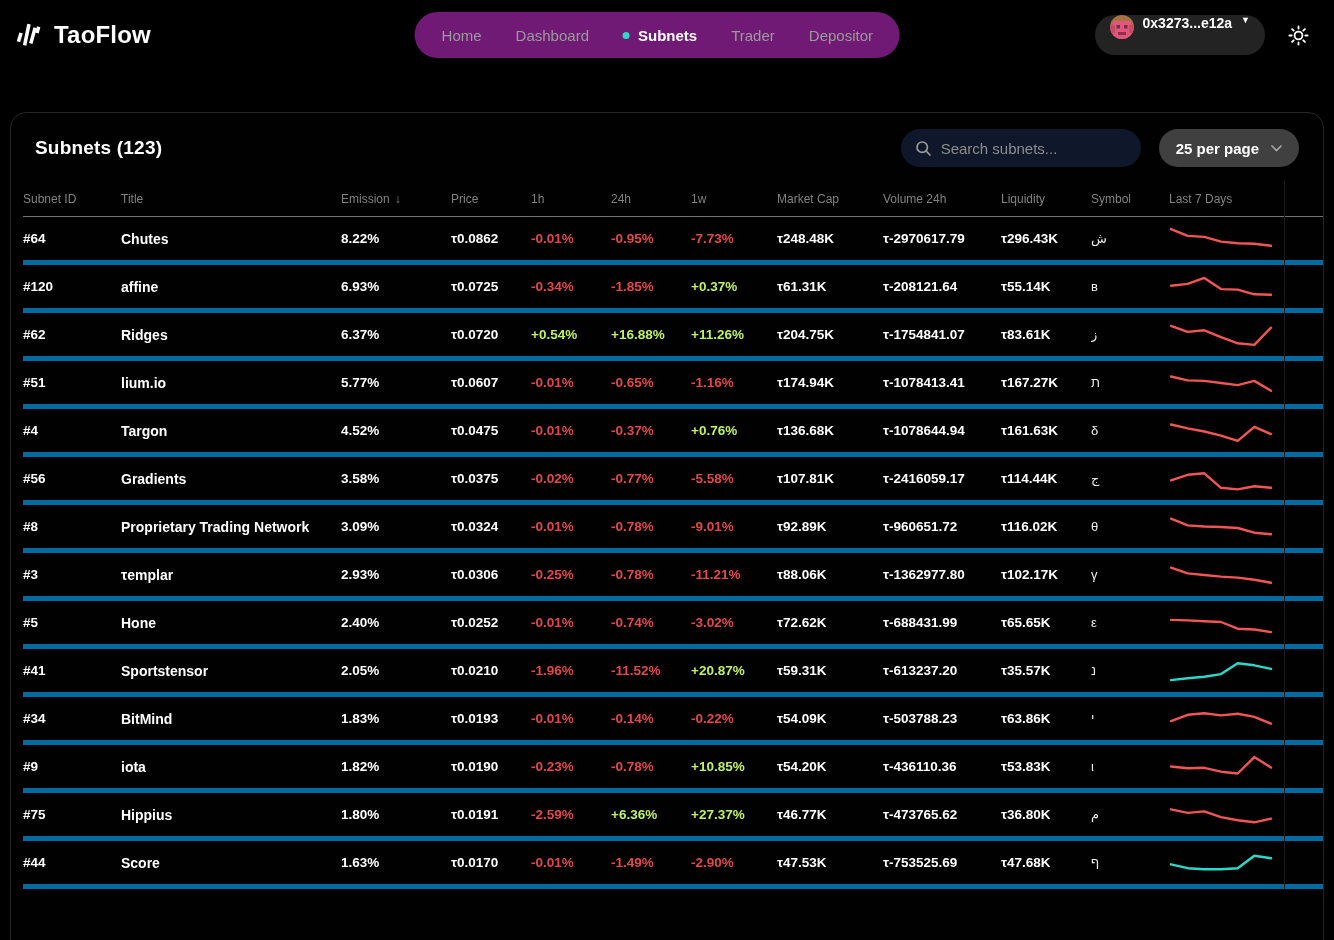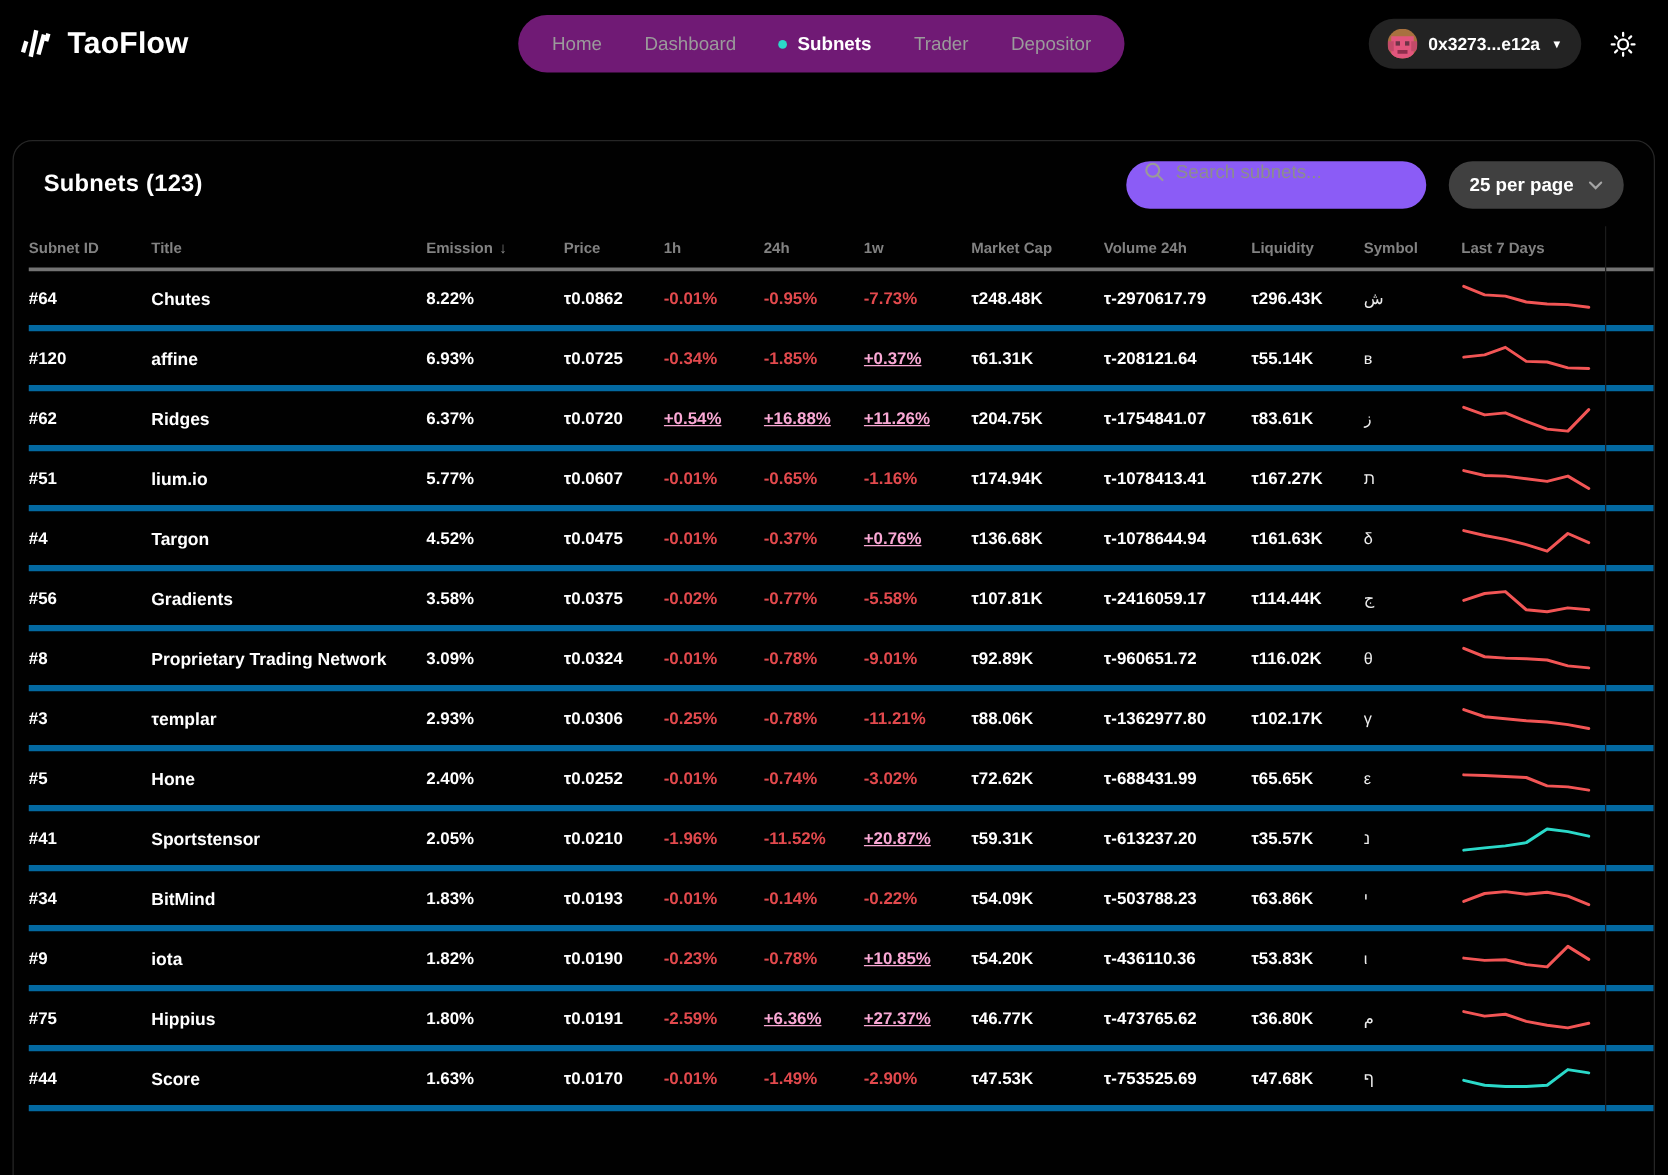--- a/index.html
+++ b/index.html
@@ -17,51 +17,51 @@
   .logo-text { font-size: 24px; font-weight: 800; letter-spacing: 0.2px; }
   .nav {
     position: absolute; left: 50%; top: 12px; transform: translateX(-52%);
     height: 46px; background: #701a75; border-radius: 26px;
     display: flex; align-items: center; padding: 0 10px;
   }
   .nav-item { padding: 0 17px; font-size: 15px; color: #9b9b9b; display: flex; align-items: center; gap: 8px; cursor: pointer; white-space: nowrap; }
   .nav-item.active { color: #fff; font-weight: 700; }
   .nav-dot { width: 7px; height: 7px; border-radius: 50%; background: #2bd9c9; }
   .top-right { margin-left: auto; display: flex; align-items: center; gap: 22px; }
-  .wallet { background: #232323; height: 40px; border-radius: 20px; display: flex; align-items: center; gap: 9px; padding: 0 15px; cursor: pointer; }
+  .wallet { background: #232323; height: 40px; border-radius: 20px; display: flex; align-items: flex-start; gap: 9px; padding: 0 15px; cursor: pointer; }
   .wallet-addr { font-size: 14px; font-weight: 700; }
   .wallet-caret { font-size: 9px; color: #fff; }
   .avatar { width: 24px; height: 24px; border-radius: 50%; overflow: hidden; flex: 0 0 auto; }
 
   
   .card {
     position: absolute; left: 10px; right: 10px; top: 112px; height: 860px;
     border: 1px solid #262626; border-radius: 16px; background: #010101; overflow: hidden;
   }
   .card-head { display: flex; align-items: center; padding: 16px 24px 14px 24px; }
   .card-title { font-size: 19px; font-weight: 700; letter-spacing: 0.2px; }
   .head-right { margin-left: auto; display: flex; align-items: center; gap: 18px; }
-  .search { width: 240px; height: 38px; background: #8b5cf6; border-radius: 19px; display: flex; align-items: flex-start; padding: 0 14px; gap: 9px; }
+  .search { width: 240px; height: 38px; background: #0f172a; border-radius: 19px; display: flex; align-items: center; padding: 0 14px; gap: 9px; }
   .search input { background: transparent; border: 0; outline: 0; color: #ddd; font-size: 15px; width: 100%; font-family: inherit; }
   .search input::placeholder { color: #8d8d8d; }
   .perpage { height: 38px; background: #404040; border-radius: 19px; display: flex; align-items: center; gap: 12px; padding: 0 17px; font-size: 15px; font-weight: 600; cursor: pointer; }
 
   
   .table { position: relative; padding-left: 12px; }
   .table::after { content: ''; position: absolute; top: 0; bottom: 0; right: 38px; width: 1px; background: #1b1b1b; }
   .trow { display: grid; grid-template-columns: 98px 220px 110px 80px 80px 80px 86px 106px 118px 90px 78px 1fr; align-items: center; }
-  .thead-row { height: 36px; color: #828282; font-size: 12px; font-weight: 700; border-bottom: 3px solid #737373; }
+  .thead-row { height: 36px; color: #828282; font-size: 12px; font-weight: 400; border-bottom: 1px solid #737373; }
   .th { display: flex; align-items: center; gap: 5px; }
   .sort-arrow { font-size: 12px; color: #8a8a8a; }
   .tbody .trow { height: 48px; border-bottom: 5px solid #0369a1; cursor: pointer; }
   .cell { font-size: 13.5px; font-weight: 700; color: #fff; overflow: hidden; white-space: nowrap; }
   .cell.title { font-weight: 600; font-size: 14px; }
   .cell.sym { font-weight: 400; font-size: 13px; color: #ededed; }
   .neg { color: #e2494d; }
-  .pos { color: #f9a8d4; text-decoration: underline; }
+  .pos { color: #bef264; }
   .spark svg { display: block; }
 </style>
 </head>
 <body>
 
 <div class="topbar">
   <div class="logo">
     <span>
       <svg width="30" height="28" viewBox="0 0 34 30" fill="none">
         <path d="M5 25 L8 15" stroke="#fff" stroke-width="4"></path>

